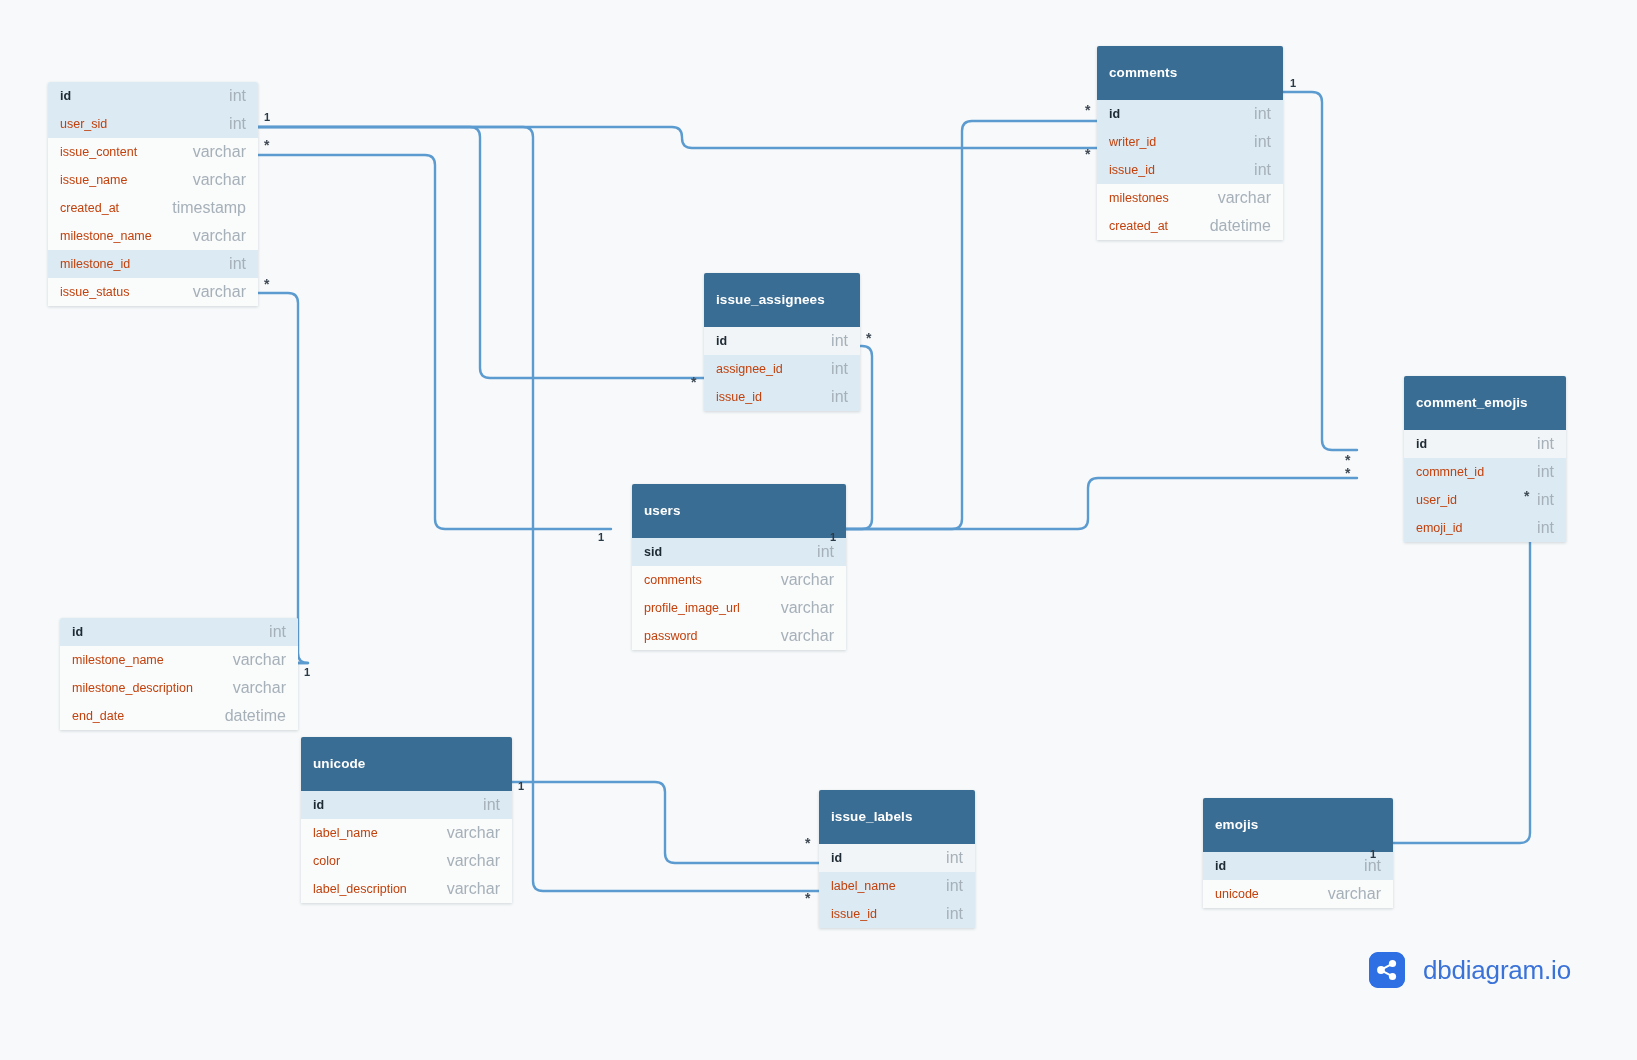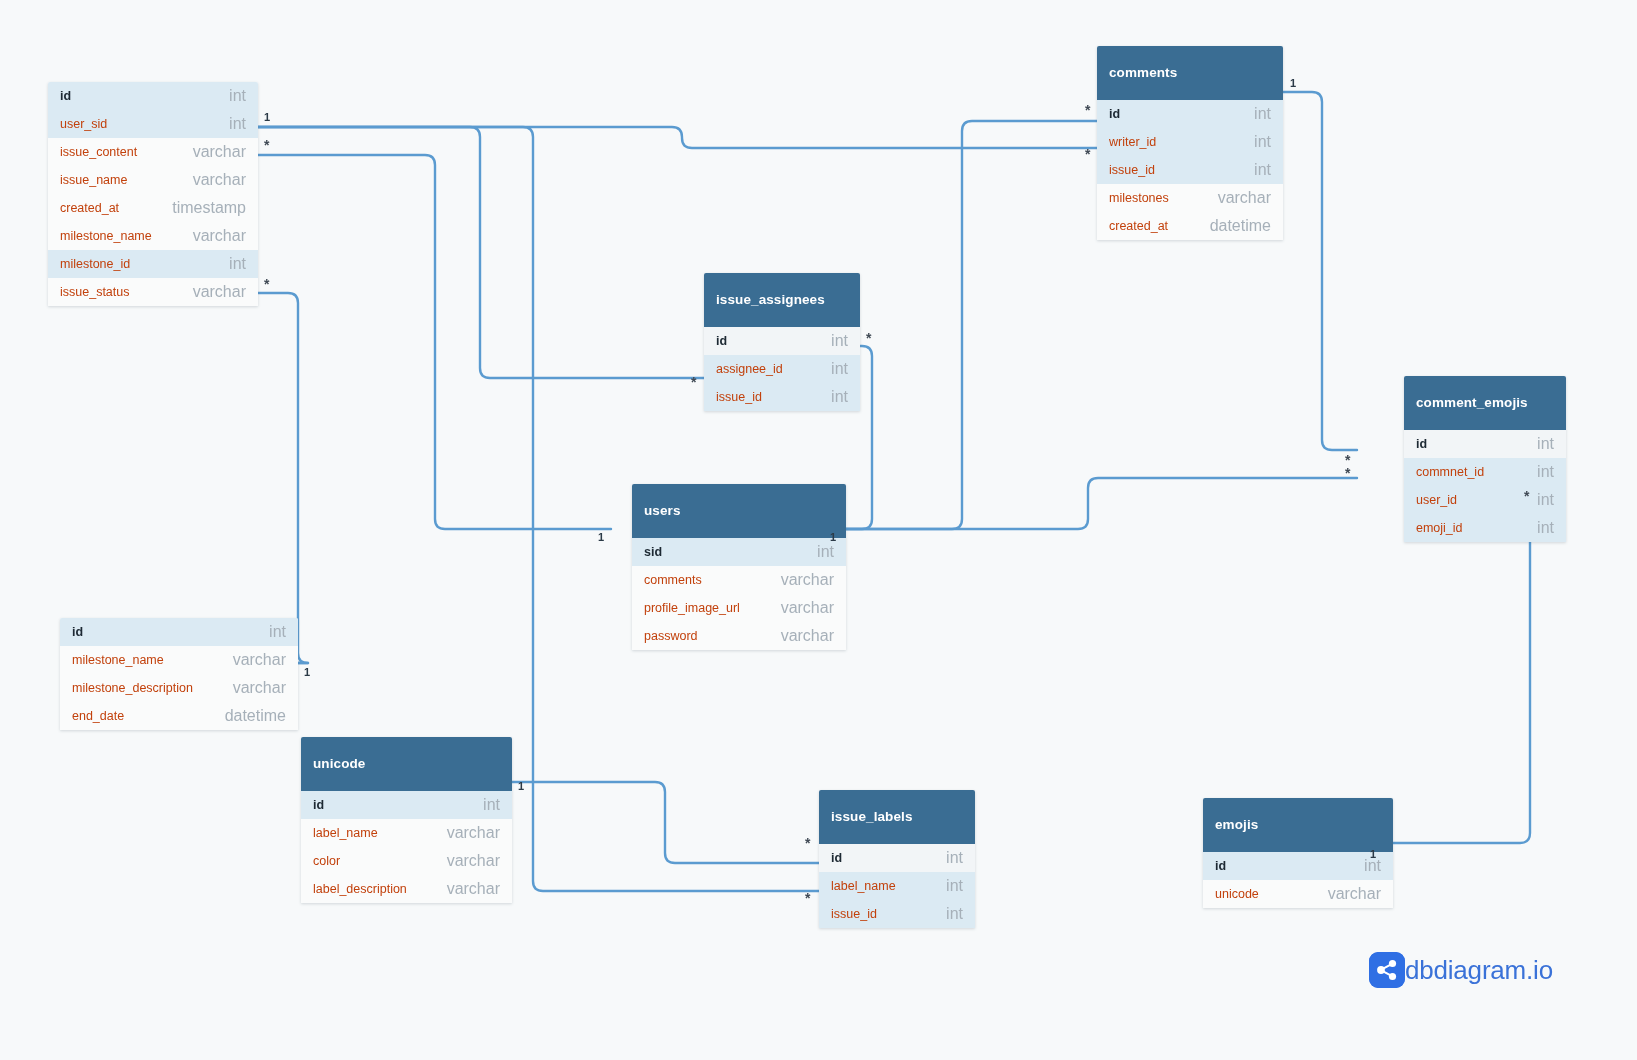--- a/index.html
+++ b/index.html
@@ -53,21 +53,21 @@
     color:#2b3a47;
     font-family:"Liberation Sans", sans-serif;
     line-height:1;
   }
   .card.one{ font-weight:bold; }
   .card.many{ font-weight:bold; font-size:14px; color:#404a55; }
 
   #watermark{
     position:absolute;
     left:1369px;top:952px;
-    display:flex;align-items:center;gap:0;
+    display:flex;align-items:center;gap:18px;
   }
   #wm-logo{
     width:36px;height:36px;border-radius:9px;
     background:#2f6fe4;
     display:block;
   }
   #wm-text{
     font-size:26px;
     color:#3a72d8;
     letter-spacing:-.2px;

